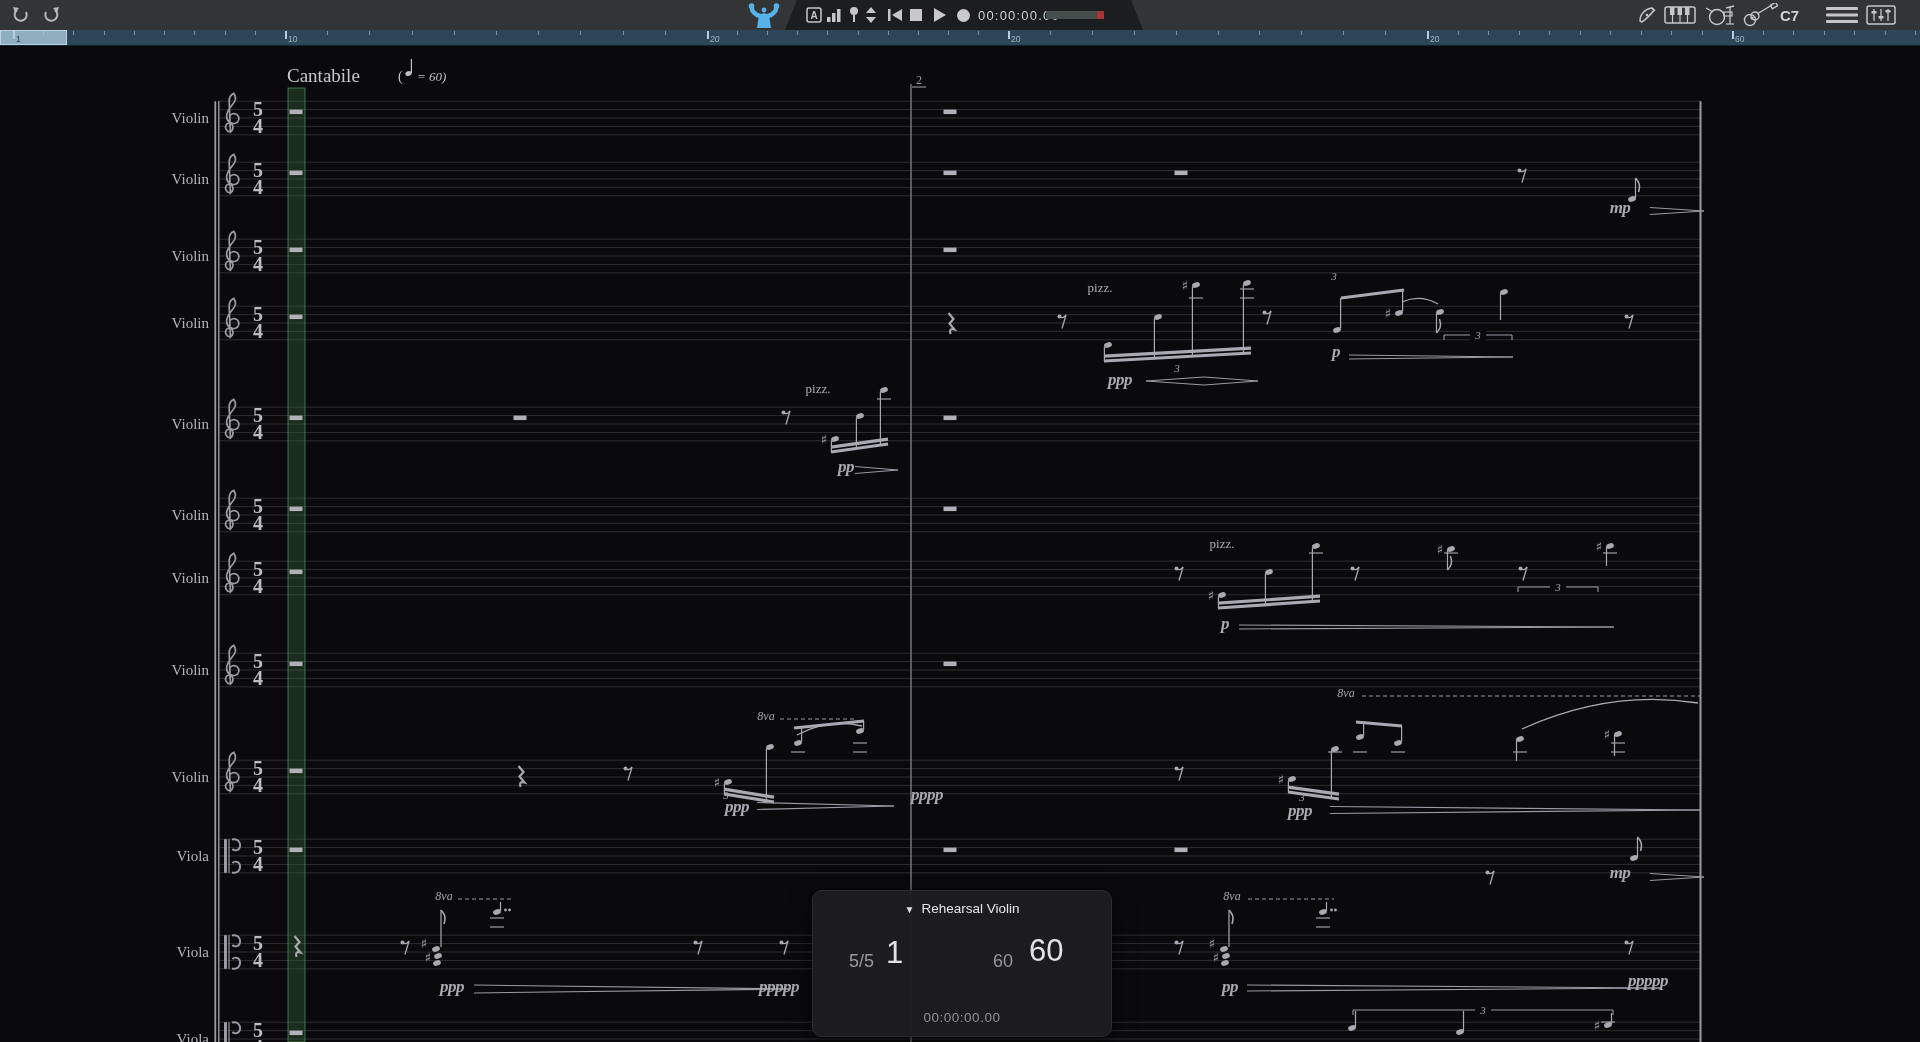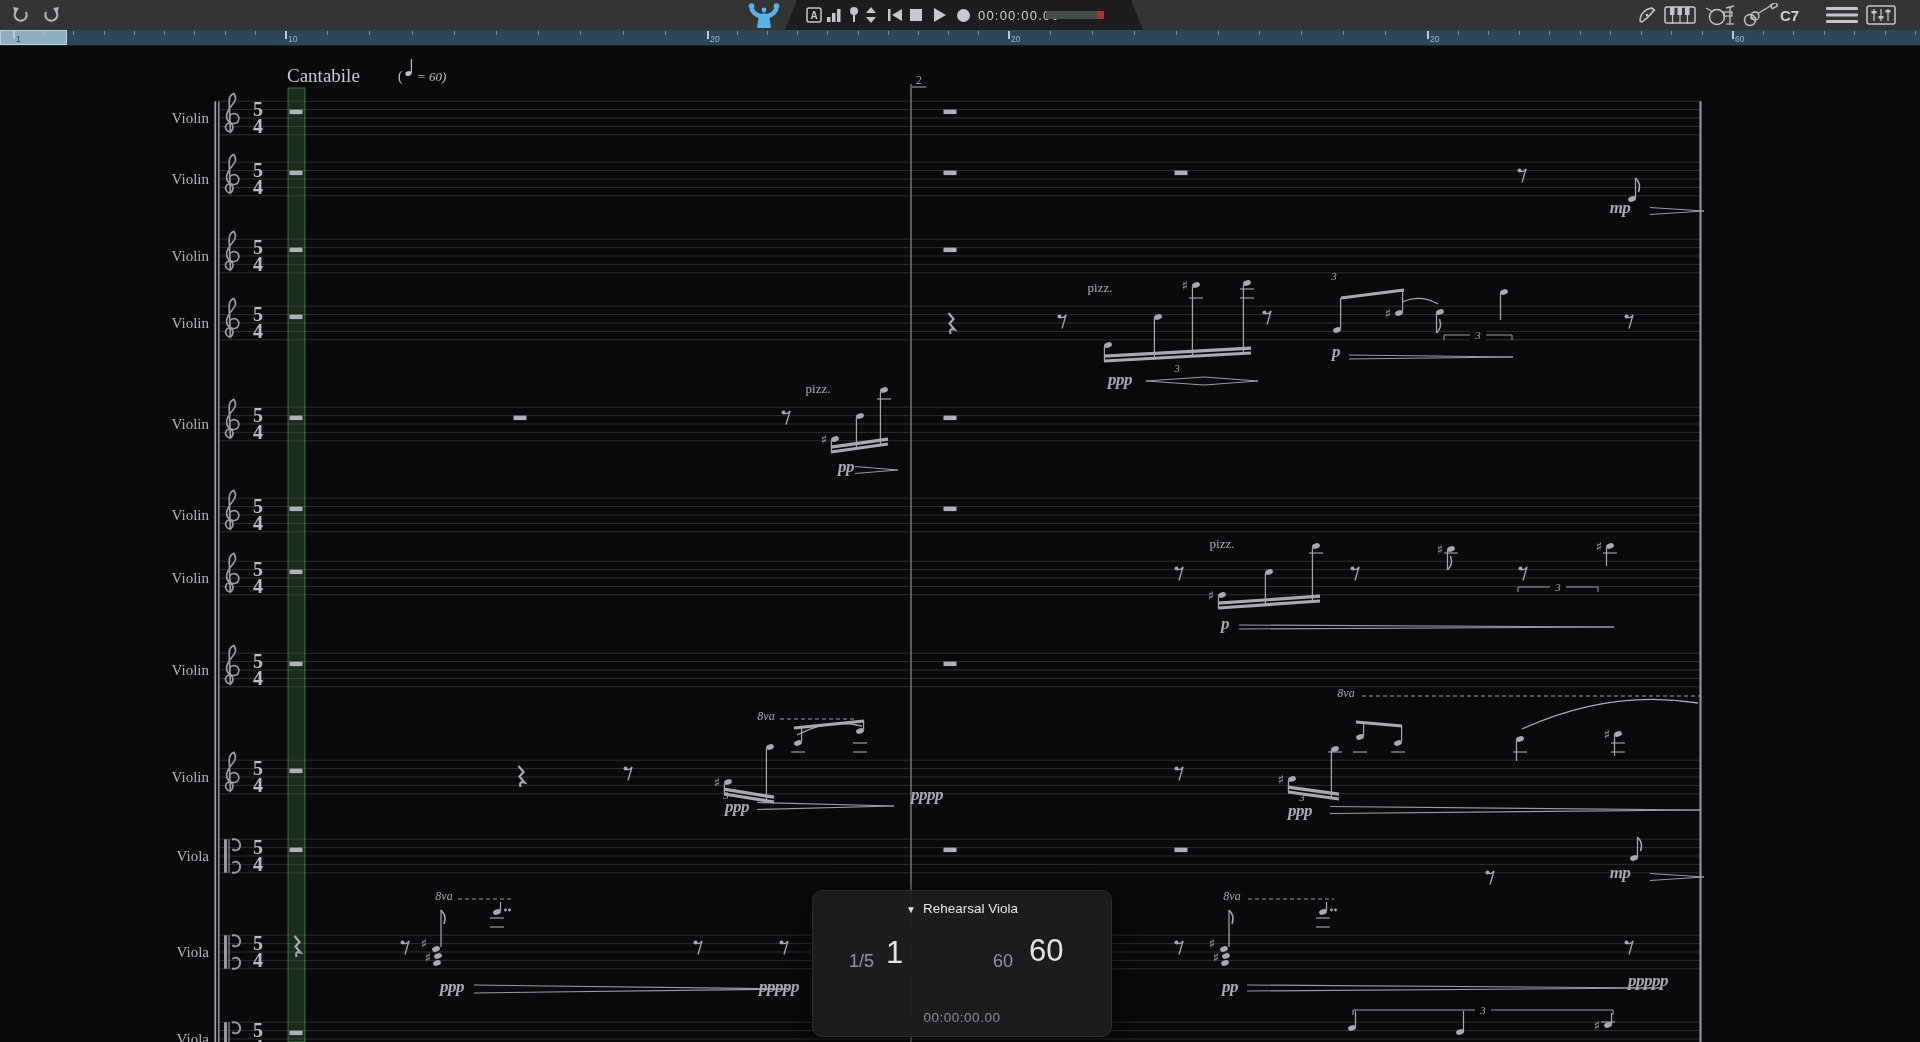--- a/index.html
+++ b/index.html
@@ -659,22 +659,22 @@
       <text x="444" y="900" text-anchor="middle" class="sv-oct">8va</text>
       <text x="1232" y="900" text-anchor="middle" class="sv-oct">8va</text>
       <text x="1177" y="372" text-anchor="middle" class="sv-tup">3</text>
       <text x="1334" y="280" text-anchor="middle" class="sv-tup">3</text>
       <text x="726" y="799" text-anchor="middle" class="sv-tup">3</text>
       <text x="1302" y="801" text-anchor="middle" class="sv-tup">3</text>
     </svg>
 
   <div id="popup">
     <div class="hdr">
-      <span class="caret">▼</span><span>Rehearsal Viola</span>
+      <span class="caret">▼</span><span>Rehearsal Violin</span>
     </div>
-    <span class="small" style="left:36px;top:60px">1/5</span>
+    <span class="small" style="left:36px;top:60px">5/5</span>
     <span class="big" style="left:73px;top:44px">1</span>
     <span class="small" style="left:180px;top:60px">60</span>
     <span class="big" style="left:216px;top:42px">60</span>
     <div class="tc">00:00:00.00</div>
   </div>
 
 </div>
 
 </body></html>

